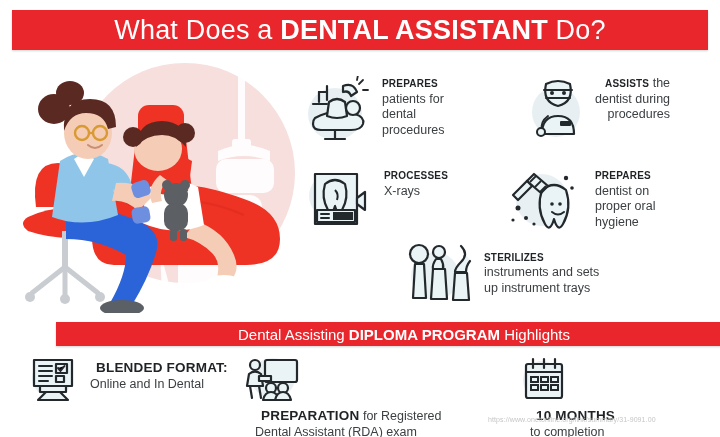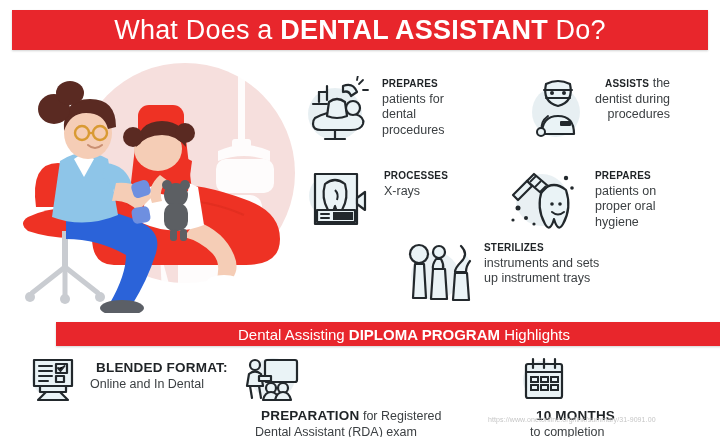--- a/index.html
+++ b/index.html
@@ -34,21 +34,21 @@
   
   .duty{position:absolute;display:flex;align-items:flex-start;}
   .duty .ico{flex:0 0 auto;position:relative;}
   .duty .ico svg{display:block;}
   .duty .copy{margin-left:9px;font-size:12.5px;line-height:15.5px;color:#3c4043;}
   .duty .copy b{font-weight:bold;color:#1f2326;font-size:10px;letter-spacing:.2px;}
   .d-prepares{left:305px;top:76px;}
   .d-assists{left:530px;top:76px;text-align:right;}
   .d-processes{left:305px;top:168px;}
   .d-instructs{left:508px;top:168px;}
-  .d-sterilizes{left:405px;top:240px;}
+  .d-sterilizes{left:405px;top:240px;align-items:center;}
 
   
   .hl{position:absolute;display:flex;align-items:flex-start;}
   .hl .ico svg{display:block;}
   .hl .copy{margin-left:10px;font-size:12.5px;line-height:16px;color:#3c4043;padding-top:4px;}
   .hl .copy b{font-weight:bold;color:#1f2326;font-size:13.5px;letter-spacing:.2px;margin-left:6px;}
   .h-blended{left:28px;top:356px;}
   .h-prep{left:245px;top:356px;flex-direction:column;}
   .h-months{left:520px;top:356px;flex-direction:column;}
 
@@ -281,21 +281,21 @@
             <circle cx="18" cy="50" r="2"></circle>
             <circle cx="5" cy="52" r="1.6"></circle>
             <circle cx="58" cy="10" r="2.2"></circle>
             <circle cx="64" cy="20" r="1.8"></circle>
             <circle cx="26" cy="56" r="1.6"></circle>
           </g>
       </svg>
     </div>
     <div class="copy">
       <b>PREPARES</b><span></span><br>
-      <span>patients on</span><br>
+      <span>dentist on</span><br>
       <span>proper oral</span><br>
       <span>hygiene</span>
     </div>
   </div>
 
   <div class="duty d-sterilizes">
     <div class="ico">
       <svg width="70" height="66" viewBox="0 0 70 66">
         <ellipse cx="30" cy="36" rx="24" ry="24" fill="#dfe9ee" opacity=".7"></ellipse>
         <g fill="#eaf3f6" stroke="#22282c" stroke-width="2.2" stroke-linejoin="round" stroke-linecap="round">

